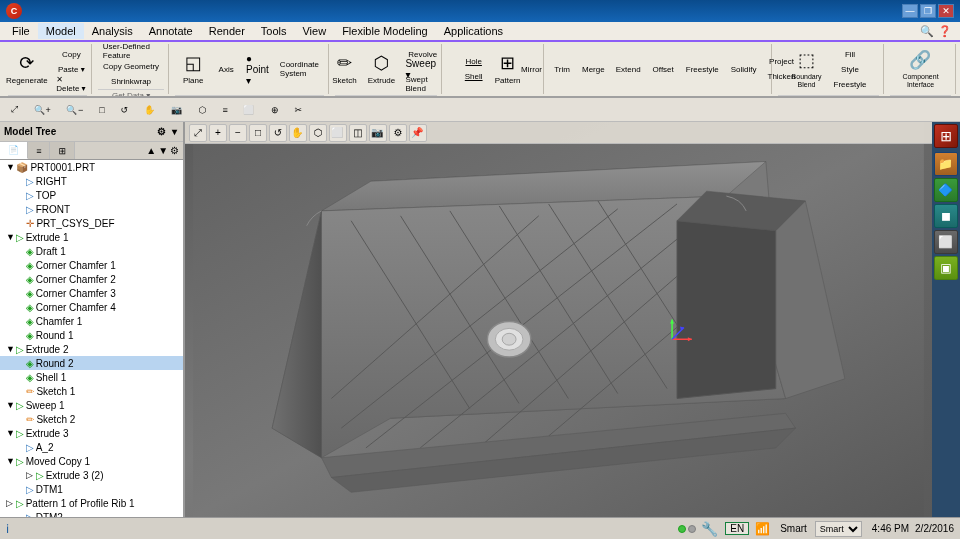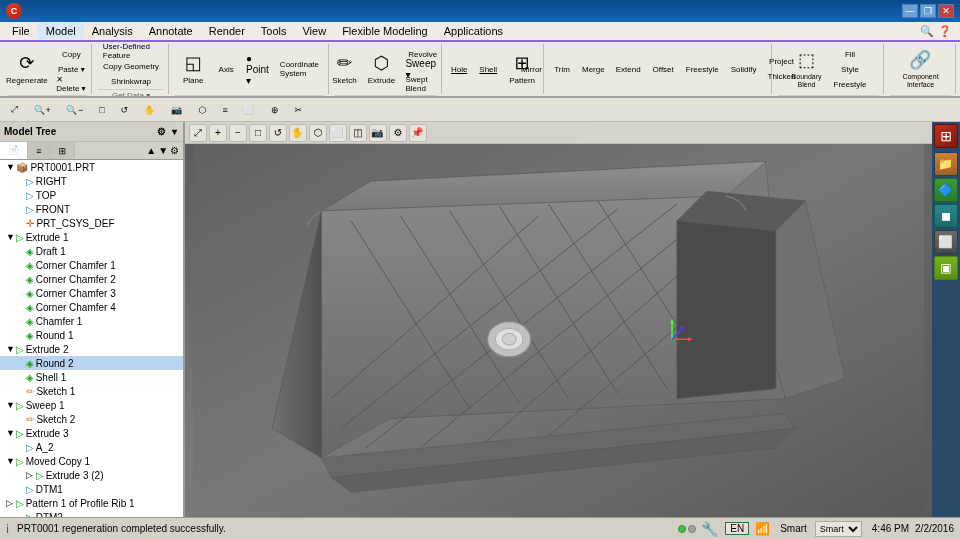--- a/index.html
+++ b/index.html
@@ -298,21 +298,21 @@
         <div class="tb-btn" style="height:14px;font-size:8px;">
           <span>Swept Blend</span>
         </div>
       </div>
     </div>
     <div class="ribbon-section-name">Shapes ▾</div>
   </div>
 
   <div class="ribbon-section" style="min-width:100px;">
     <div class="ribbon-section-content">
-      <div style="display:flex;flex-direction:row;gap:1px;text-decoration:underline;">
+      <div style="display:flex;flex-direction:column;gap:1px;text-decoration:underline;">
         <div class="tb-btn" style="height:14px;font-size:8px;">
           <span>Hole</span>
         </div>
         <div class="tb-btn" style="height:14px;font-size:8px;">
           <span>Shell</span>
         </div>
       </div>
       <div class="tb-large-btn">
         <div class="icon">⊞</div>
         <div class="label">Pattern</div>
@@ -689,21 +689,20 @@
     <div class="sidebar-icon-btn" style="background:linear-gradient(to bottom,#d08030,#a06020);">📁</div>
     <div class="sidebar-icon-btn green">🔷</div>
     <div class="sidebar-icon-btn teal">◼</div>
     <div class="sidebar-icon-btn gray">⬜</div>
     <div class="sidebar-icon-btn yellow-green">▣</div>
   </div>
 </div>
 
 <div id="statusbar">
   <span class="status-icon">ℹ</span>
-  <span class="status-msg">PRT0001 regeneration completed successfully.</span>
   <div class="status-right">
     <div style="display:flex;align-items:center;gap:2px;">
       <div class="green-dot"></div>
       <div class="gray-dot"></div>
     </div>
     <span class="model-icon">🔧</span>
     <span style="font-size:10px;padding:0 4px;border:1px solid #15803d;background:#e8e4dc;">EN</span>
     <div style="font-size:12px;">📶</div>
     <span style="font-size:10px;margin-left:4px;margin-right:2px;">Smart</span>
     <select style="font-size:9px;height:16px;border:1px solid #aaa;background:#e8e4dc;">

